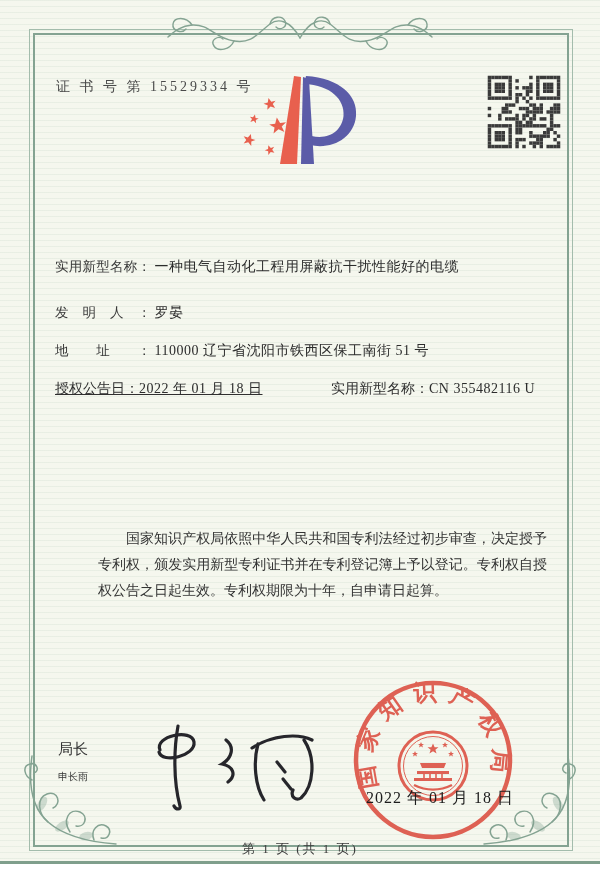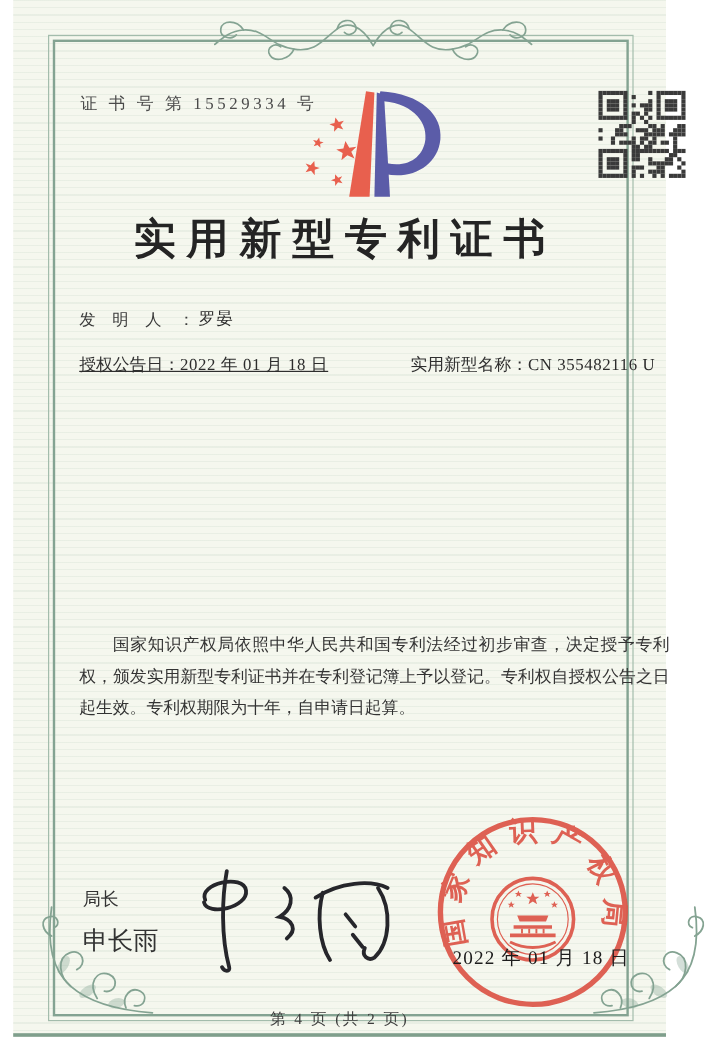--- a/index.html
+++ b/index.html
@@ -1,18 +1,18 @@
 <!DOCTYPE html>
 <html><head>
 <meta charset="utf-8">
 <style>
   * { margin:0; padding:0; box-sizing:border-box; }
   html,body { width:600px; height:880px; background:#ffffff; overflow:hidden;
     font-family:"Liberation Serif","DejaVu Serif",serif; color:#2f2f2f; }
-  .paper { position:absolute; left:11px; top:0; width:544px; height:864px;
+  .paper { position:absolute; left:0; top:0; width:600px; height:864px;
     background-color:#f5f7ee;
     background-image:repeating-linear-gradient(180deg, rgba(150,180,160,.13) 0 1px, rgba(0,0,0,0) 1px 6px);
     border-bottom:3px solid #7f9f8c; }
   .frame-outer { position:absolute; left:29px; top:29px; right:27px; bottom:10px;
     border:1px solid #a3bcac; }
   .frame-inner { position:absolute; left:33px; top:33px; right:31px; bottom:14px;
     border:2px solid #84a392; }
   .ornament { position:absolute; pointer-events:none; }
   .ornament svg { display:block; }
   .cert-no { position:absolute; left:56px; top:78px; font-size:14px; letter-spacing:3px; color:#4a4a4a; }
@@ -23,23 +23,23 @@
   .fields { position:absolute; left:55px; top:256px; width:492px; font-size:14px; }
   .f-row { margin-bottom:16px; line-height:22px; white-space:nowrap; }
   .f-row.first { margin-bottom:24px; }
   .f-label { display:inline-block; width:96px; font-size:13.5px; color:#3a3a3a;
     text-align:justify; text-align-last:justify; text-justify:inter-character; vertical-align:bottom; }
   .f-value { color:#2c2c2c; letter-spacing:0.5px; }
   .grant-row { position:relative;text-decoration:underline; }
   .grant-no { position:absolute; left:276px; top:0; white-space:nowrap; }
   .body-text { position:absolute; left:55px; top:526px; width:492px;
     font-size:14px; line-height:26px; text-align:justify; color:#333; }
-  .body-text p { text-indent:2em; }
+  .body-text p { text-indent:2em;margin-left:43px; }
   .sig-post { position:absolute; left:58px; top:740px; font-size:15px; color:#333; }
-  .sig-name { position:absolute; left:58px; top:770px; font-size:21px; color:#333;font-family:Liberation Serif, serif; }
+  .sig-name { position:absolute; left:58px; top:770px; font-size:10px; color:#333;font-family:Liberation Serif, serif; }
   .handwriting { position:absolute; left:130px; top:714px; width:210px; height:104px; }
   .seal { position:absolute; left:351px; top:678px; width:164px; height:164px; opacity:.92; }
   .seal-date { position:absolute; left:366px; top:788px; font-size:16px; letter-spacing:1px;
     color:#1d1d1d; white-space:nowrap; }
   .footer { position:absolute; left:0; right:0; top:840px; text-align:center;
     font-size:13px; letter-spacing:2px; color:#3c3c3c; }
   .green-stroke { stroke:#84a392; fill:none; stroke-linecap:round; }
 </style>
 </head>
 <body>
@@ -336,26 +336,33 @@
         <rect x="36.27" y="70.82" width="3.45" height="3.45" fill="#3a3a3a"></rect>
         <rect x="46.64" y="70.82" width="3.45" height="3.45" fill="#3a3a3a"></rect>
         <rect x="53.55" y="70.82" width="3.45" height="3.45" fill="#3a3a3a"></rect>
         <rect x="60.45" y="70.82" width="3.45" height="3.45" fill="#3a3a3a"></rect>
         <rect x="63.91" y="70.82" width="3.45" height="3.45" fill="#3a3a3a"></rect>
         <rect x="67.36" y="70.82" width="3.45" height="3.45" fill="#3a3a3a"></rect>
         <rect x="70.82" y="70.82" width="3.45" height="3.45" fill="#3a3a3a"></rect>
       </svg>
   </div>
 
-  <div class="title">实用新型专利证书</div>
 
   <div class="fields">
+    <div class="f-row first">
+      <span class="f-label">实用新型名称：</span>
+      <span class="f-value">一种电气自动化工程用屏蔽抗干扰性能好的电缆</span>
+    </div>
     <div class="f-row">
       <span class="f-label">发明人：</span>
       <span class="f-value">罗晏</span>
+    </div>
+    <div class="f-row">
+      <span class="f-label">地址：</span>
+      <span class="f-value">110000 辽宁省沈阳市铁西区保工南街 51 号</span>
     </div>
     <div class="f-row grant-row">
       <span>授权公告日：</span><span class="f-value">2022 年 01 月 18 日</span>
       <span class="grant-no">
         <span>实用新型名称：</span><span class="f-value">CN 355482116 U</span>
       </span>
     </div>
   </div>
 
   <div class="body-text">
@@ -402,15 +409,15 @@
         <path d="M -16 5 H 16 V 8 H -16 Z" stroke="none"></path>
         <path d="M -19 12 H 19 V 15 H -19 Z" stroke="none"></path>
         <path d="M -9 8 V 12 M -3 8 V 12 M 3 8 V 12 M 9 8 V 12" stroke-width="1.6" fill="none"></path>
         <path d="M -19 19 C -7 25 7 25 19 19" fill="none" stroke-width="2.5"></path>
       </g>
     </svg>
   </div>
 
   <div class="seal-date">2022 年 01 月 18 日</div>
 
-  <div class="footer">第 4 页 (共 2 页)</div>
+  <div class="footer">第 1 页 (共 1 页)</div>
 
 </div>
 
 </body></html>

